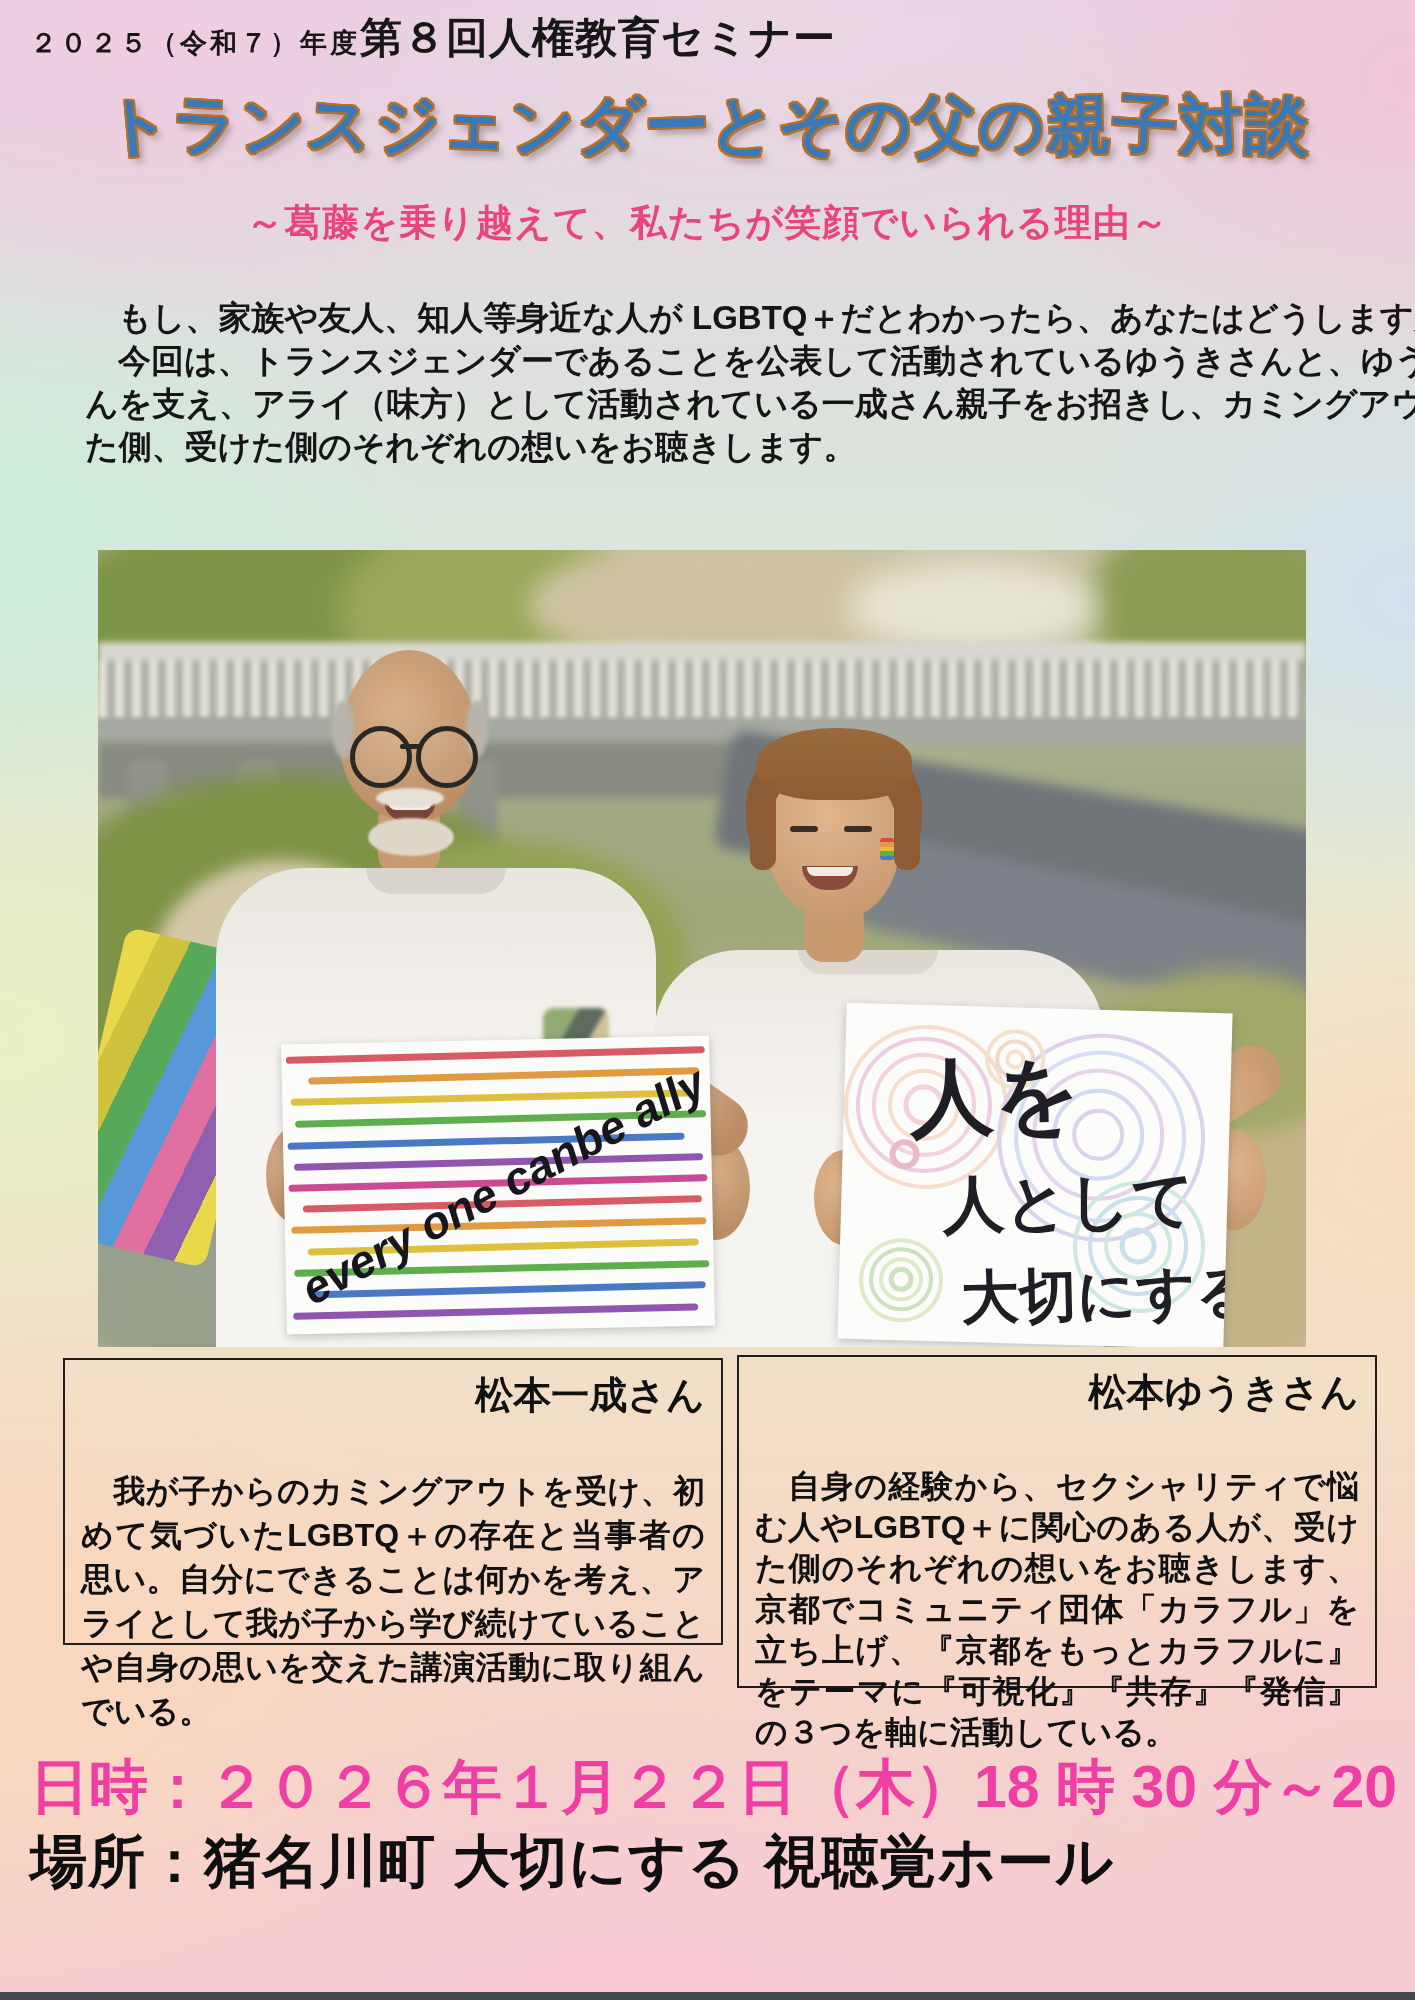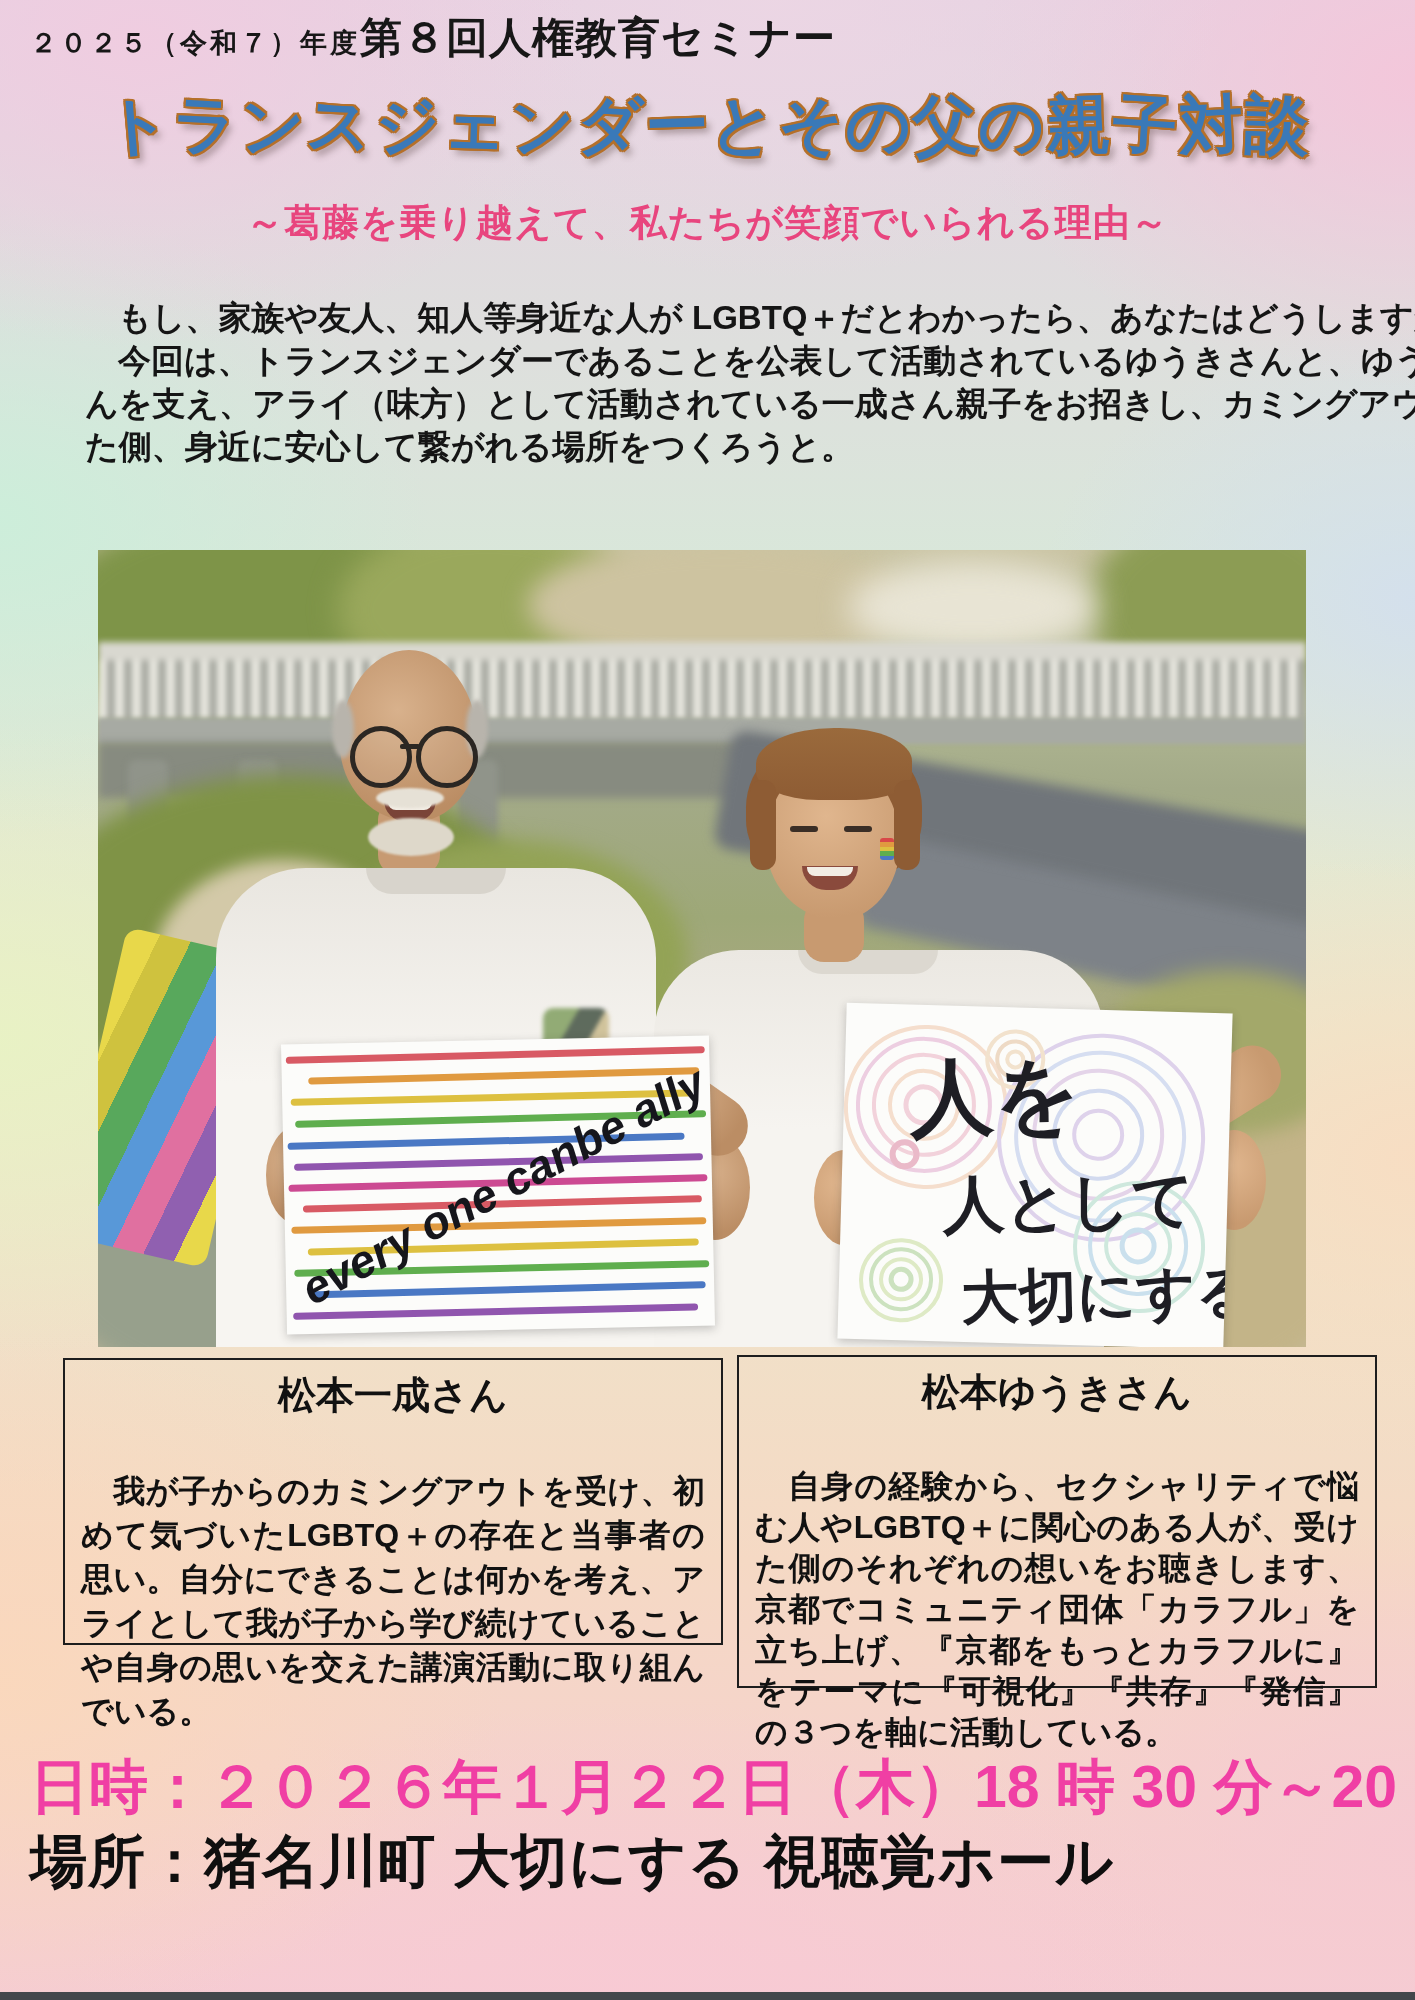--- a/index.html
+++ b/index.html
@@ -35,21 +35,21 @@
   .intro div{white-space:nowrap;}
   
   .photo{position:absolute;left:98px;top:550px;width:1208px;height:797px;overflow:hidden;background:#aeb28d;}
   .photo .b{position:absolute;border-radius:50%;}
   .z1{z-index:1}.z2{z-index:2}.z3{z-index:3}.z4{z-index:4}
   .sign{position:absolute;background:#fcfcfa;box-shadow:0 3px 10px rgba(40,40,40,.25);z-index:5;}
   .skin{background:radial-gradient(circle at 42% 35%,#d8b18c,#bb8d64 78%);}
   .skin2{background:radial-gradient(circle at 45% 35%,#e0b68e,#c89a70 80%);}
   
   .pbox{position:absolute;border:2px solid #1d1d1d;color:#111;padding:8px 16px 0 16px;box-sizing:border-box;}
-  .pbox .pname{text-align:center;font-size:38px;font-weight:bold;margin:2px 0 4px 0;}
+  .pbox .pname{text-align:right;font-size:38px;font-weight:bold;margin:2px 0 4px 0;}
   .pbox .pbio{font-size:32px;font-weight:bold;text-align:justify;margin-top:48px;}
   .pbox1{left:63px;top:1358px;width:660px;height:287px;}
   .pbox1 .pbio{line-height:44px;}
   .pbox2{left:737px;top:1355px;width:640px;height:333px;}
   .pbox2 .pbio{line-height:41px;}
   
   .dtime{position:absolute;left:30px;top:1748px;width:1380px;font-size:59px;font-weight:bold;
     color:#f03fa4;white-space:nowrap;}
   .venue{position:absolute;left:30px;top:1824px;width:1380px;font-size:57px;font-weight:bold;
     color:#0f0f0f;white-space:nowrap;letter-spacing:1px;}
@@ -68,21 +68,21 @@
     <span class="no">第８回人権教育セミナー</span>
   </div>
 
   <div class="main-title jumble"><span style="transform: rotate(-5deg);">ト</span><span style="transform: rotate(3deg);">ラ</span><span style="transform: rotate(-2deg);">ン</span><span style="transform: rotate(4deg);">ス</span><span style="transform: rotate(-3deg);">ジ</span><span style="transform: rotate(2deg);">ェ</span><span style="transform: rotate(-5deg);">ン</span><span style="transform: rotate(3deg);">ダ</span><span style="transform: rotate(-2deg);">ー</span><span style="transform: rotate(4deg);">と</span><span style="transform: rotate(-3deg);">そ</span><span style="transform: rotate(2deg);">の</span><span style="transform: rotate(-5deg);">父</span><span style="transform: rotate(3deg);">の</span><span style="transform: rotate(-2deg);">親</span><span style="transform: rotate(4deg);">子</span><span style="transform: rotate(-3deg);">対</span><span style="transform: rotate(2deg);">談</span></div>
   <div class="sub-title">～葛藤を乗り越えて、私たちが笑顔でいられる理由～</div>
 
   <div class="intro">
     <div>　もし、家族や友人、知人等身近な人が LGBTQ＋だとわかったら、あなたはどうしますか？</div>
     <div>　今回は、トランスジェンダーであることを公表して活動されているゆうきさんと、ゆうきさ</div>
     <div>んを支え、アライ（味方）として活動されている一成さん親子をお招きし、カミングアウトをし</div>
-    <div>た側、身近に安心して繋がれる場所をつくろうと。</div>
+    <div>た側、受けた側のそれぞれの想いをお聴きします。</div>
   </div>
 
   <div class="photo">
 
     <div class="b z1" style="left:0;top:0;width:1208px;height:797px;border-radius:0;background:linear-gradient(180deg,#c9c3a2 0%,#b4bb96 16%,#a3aa88 30%,#9ea878 46%,#aca983 62%,#bcb291 78%,#c8bc9b 100%);"></div>
     <div class="b z1" style="left:-50px;top:-45px;width:420px;height:225px;background:#7e9448;filter:blur(14px);"></div>
     <div class="b z1" style="left:240px;top:-30px;width:300px;height:180px;background:#9aa85c;filter:blur(14px);"></div>
     <div class="b z1" style="left:430px;top:-10px;width:390px;height:130px;background:#cdc3a0;filter:blur(12px);"></div>
     <div class="b z1" style="left:990px;top:-45px;width:270px;height:200px;background:#8c9c54;filter:blur(14px);"></div>
     <div class="b z1" style="left:750px;top:10px;width:250px;height:95px;background:#e8e4d4;filter:blur(16px);"></div>

